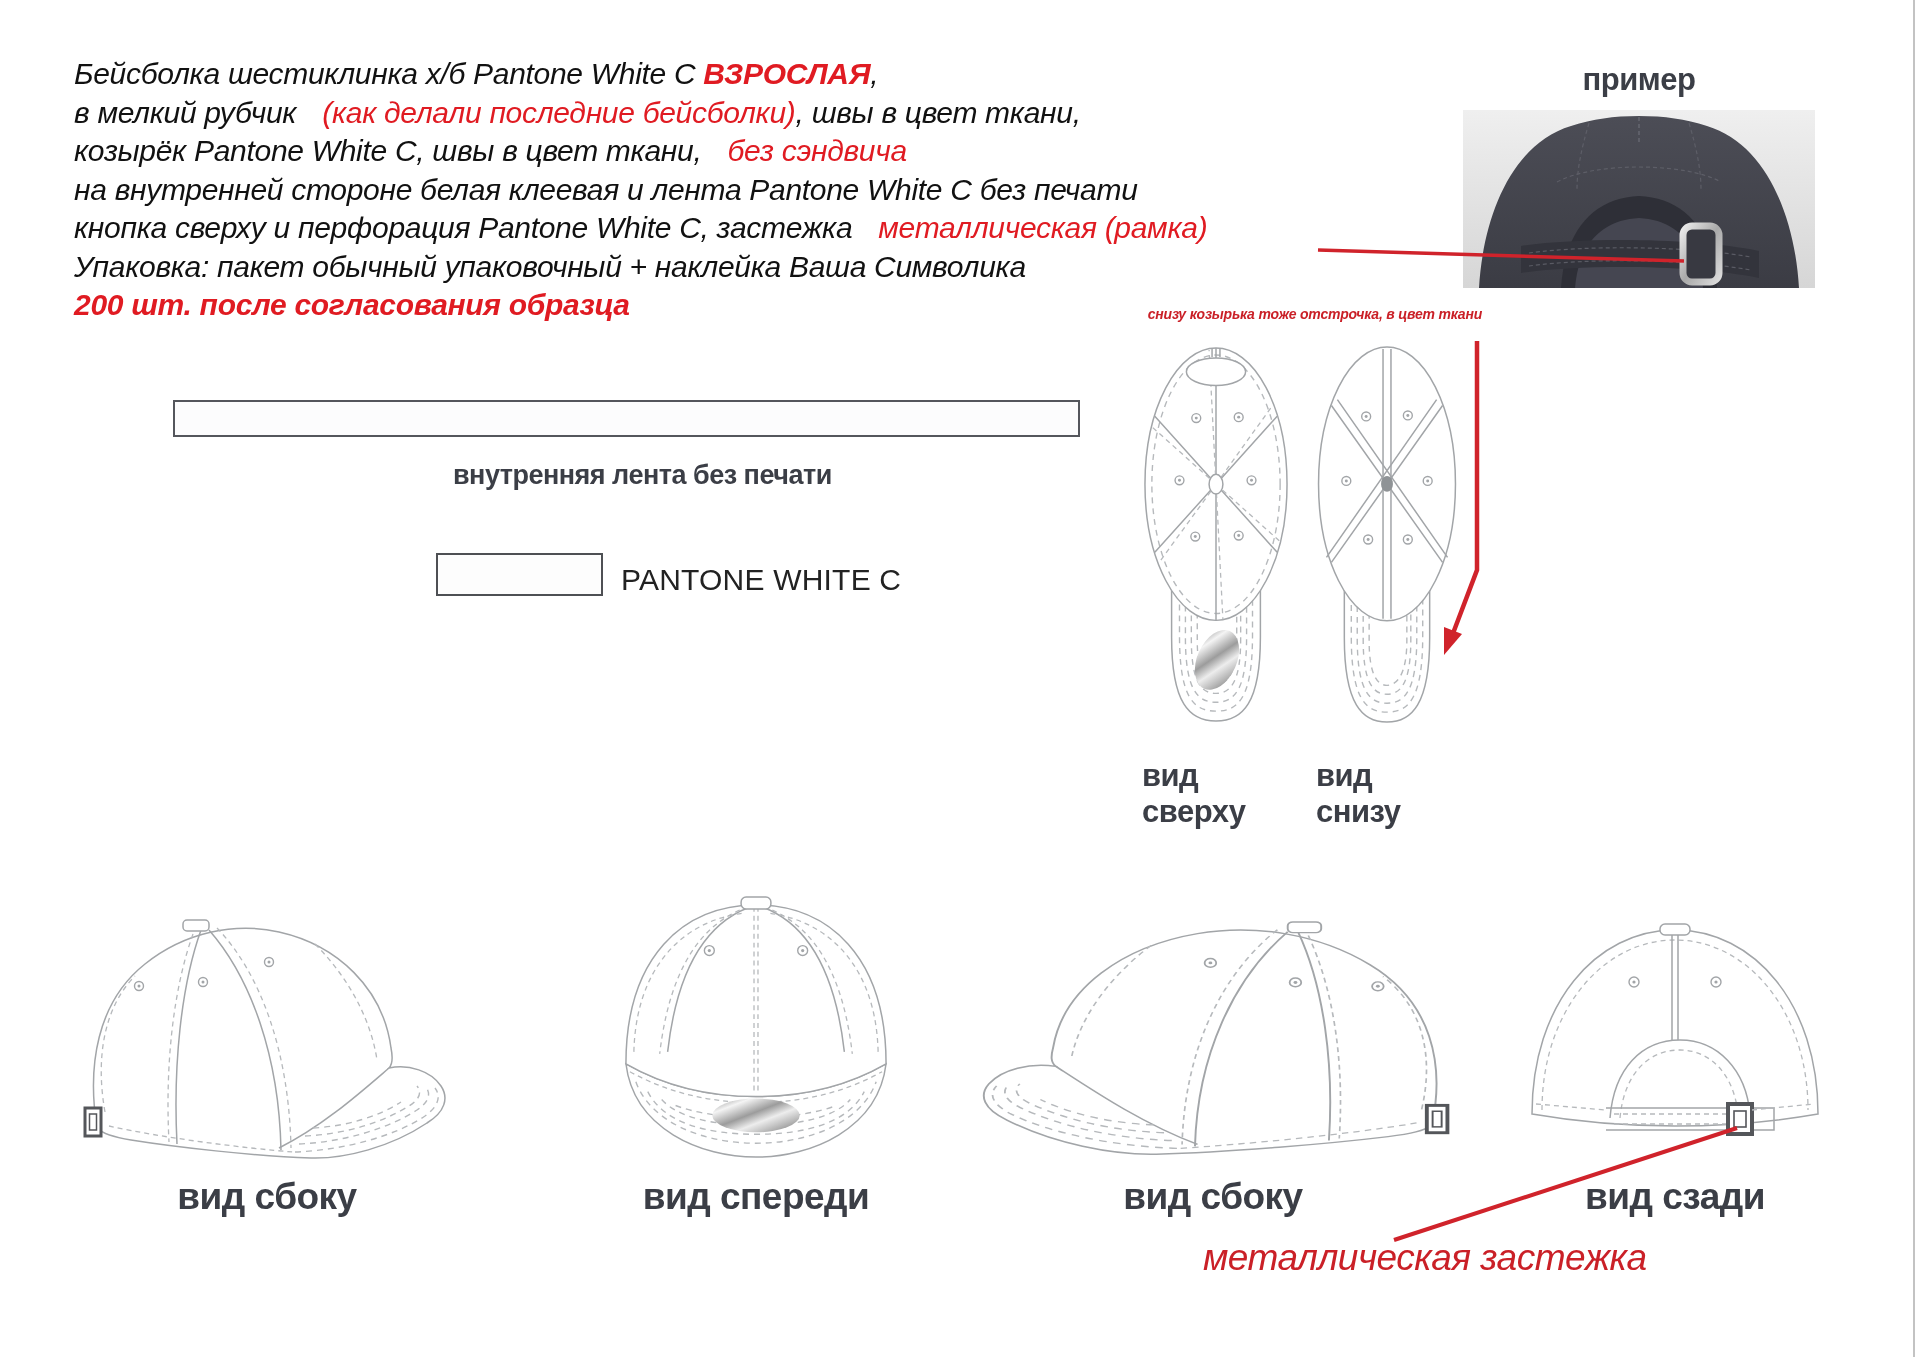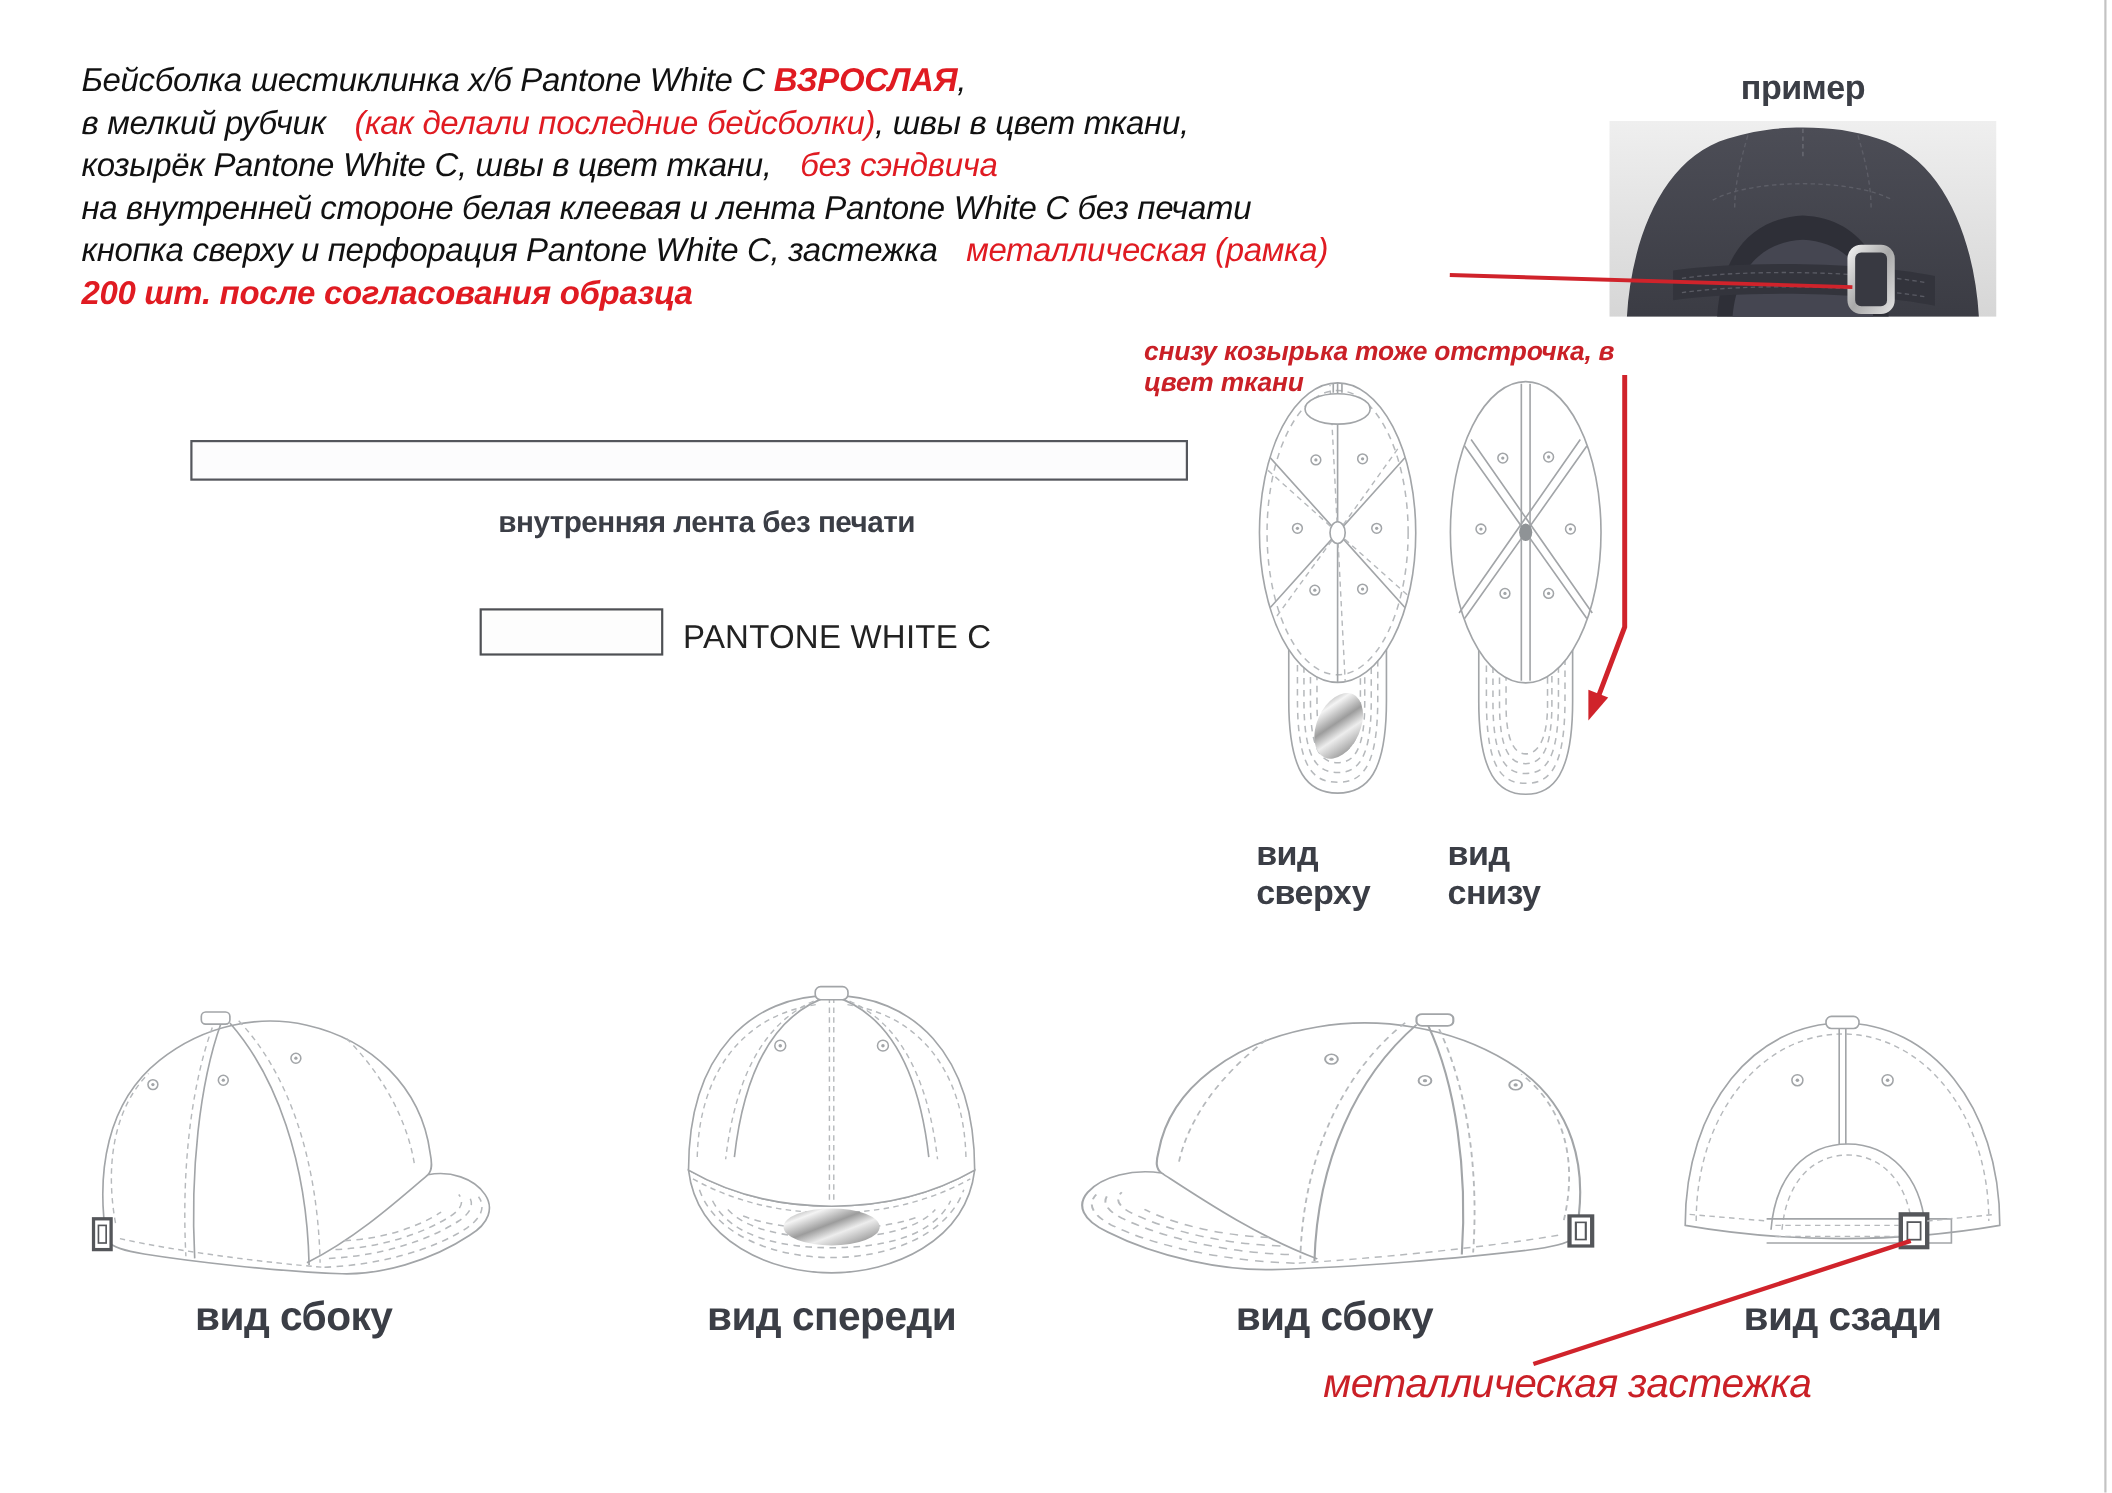--- a/index.html
+++ b/index.html
@@ -15,21 +15,21 @@
   .sredbold{color:#e01b22;font-weight:700;}
   
   .lbl{color:#3b3e46;font-weight:700;letter-spacing:-0.5px;}
   .band-rect{left:173px;top:400px;width:903px;height:33px;background:#fcfcfd;
              border:2px solid #54565c;}
   .band-label{left:453px;top:460px;font-size:27px;}
   .swatch-rect{left:436px;top:553px;width:163px;height:39px;background:#fdfdfd;
                border:2px solid #4e5054;}
   .swatch-label{left:621px;top:563px;font-size:30px;color:#222;letter-spacing:0.2px;}
   .example-label{left:1463px;top:62px;width:352px;text-align:center;font-size:31px;}
-  .ann-visor{left:1040px;top:306px;width:442px;text-align:left;font-size:24px;
+  .ann-visor{left:1040px;top:306px;width:442px;text-align:right;font-size:14px;
              font-weight:700;font-style:italic;color:#ca2027;letter-spacing:-0.2px;}
   .ann-clasp{left:1203px;top:1237px;font-size:37px;font-style:italic;color:#ca2027;
              letter-spacing:-0.5px;}
   .view-lbl-top{top:758px;text-align:left;font-size:31px;}
   .view-lbl-bot{top:1176px;text-align:center;font-size:37px;}
   .right-edge{left:1913px;top:0;width:2px;height:1357px;background:#c3c3c3;}
   
   .ln{stroke:#a2a5a8;stroke-width:1.5;fill:none;}
   .fw{fill:#ffffff;}
   .st{stroke:#b6b9bc;stroke-width:1.4;fill:none;stroke-dasharray:6 5;}
@@ -67,20 +67,21 @@
     </linearGradient>
   </defs>
 </svg>
 
 <div class="abs desc">
   <div class="tline"><span class="sblack">Бейсболка шестиклинка х/б Pantone White C </span><span class="sredbold">ВЗРОСЛАЯ</span><span class="sblack">,</span></div>
   <div class="tline"><span class="sblack">в мелкий рубчик </span><span class="sred">(как делали последние бейсболки)</span><span class="sblack">, швы в цвет ткани,</span></div>
   <div class="tline"><span class="sblack">козырёк Pantone White C, швы в цвет ткани, </span><span class="sred">без сэндвича</span></div>
   <div class="tline"><span class="sblack">на внутренней стороне белая клеевая и лента Pantone White C без печати</span></div>
   <div class="tline"><span class="sblack">кнопка сверху и перфорация Pantone White C, застежка </span><span class="sred">металлическая (рамка)</span></div>
+  <div class="tline"><span class="sblack">Упаковка: пакет обычный упаковочный + наклейка Ваша Символика</span></div>
   <div class="tline"><span class="sredbold">200 шт. после согласования образца</span></div>
 </div>
 
 <div class="abs band-rect"></div>
 <div class="abs lbl band-label">внутренняя лента без печати</div>
 
 <div class="abs swatch-rect"></div>
 <div class="abs swatch-label">PANTONE WHITE C</div>
 
 <div class="abs lbl example-label">пример</div>

